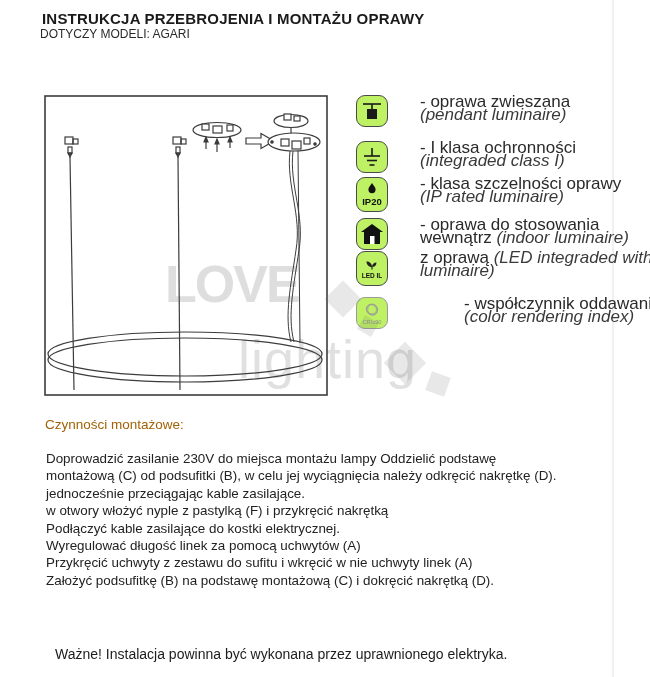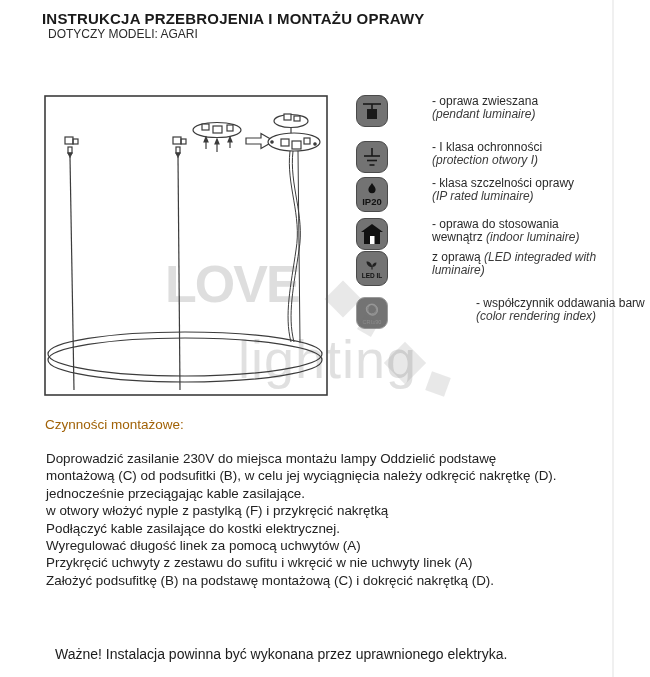--- a/index.html
+++ b/index.html
@@ -5,45 +5,45 @@
   html,body{margin:0;padding:0;}
   body{
     width:650px;height:677px;position:relative;overflow:hidden;
     background:#ffffff;
     font-family:"Liberation Sans","DejaVu Sans",sans-serif;
     color:#1f1f1f;
   }
   .abs{position:absolute;}
   
   .doc-title{left:42px;top:10px;font-size:15px;font-weight:700;letter-spacing:.2px;color:#1a1a1a;}
-  .doc-subtitle{left:48px;top:27px;font-size:12px;color:#2a2a2a;}
+  .doc-subtitle{left:40px;top:27px;font-size:12px;color:#2a2a2a;}
   
   .edge-line{left:612px;top:0;width:2px;height:677px;background:#f0f0f0;}
   
   .diagram{left:40px;top:90px;width:300px;height:310px;z-index:1;}
   .diagram svg{display:block;}
   
   .wm{z-index:3;pointer-events:none;font-family:"Liberation Sans","DejaVu Sans",sans-serif;}
   .wm-love{left:165px;top:258px;font-size:52px;font-weight:700;letter-spacing:-2px;color:rgba(70,70,70,.18);line-height:1;}
   .wm-lighting{left:238px;top:332px;font-size:54px;font-weight:400;letter-spacing:1px;color:rgba(70,70,70,.17);line-height:1;}
   .gem{background:rgba(110,110,110,.16);z-index:3;pointer-events:none;}
   .gem1{left:330px;top:286px;width:26px;height:26px;transform:rotate(45deg);}
   .gem2{left:360px;top:318px;width:16px;height:16px;transform:rotate(30deg);}
   .gem3{left:390px;top:348px;width:30px;height:30px;transform:rotate(45deg);}
   .gem4{left:428px;top:374px;width:20px;height:20px;transform:rotate(20deg);}
   
   .legend-row{left:356px;display:flex;align-items:flex-start;z-index:2;}
   .icon-box{
     width:30px;height:30px;flex:0 0 30px;
     border:1.7px solid #4a4a4a;border-radius:9px;
-    display:flex;align-items:center;justify-content:center;background:#737373;
+    display:flex;align-items:center;justify-content:center;background:#bef264;
   }
   .icon-box.tall{height:33px;}
   .icon-box.muted{border-color:#9a9a9a;}
-  .legend-text{margin-left:44px;font-size:12px;line-height:13px;color:#2a2a2a;white-space:nowrap;}
+  .legend-text{margin-left:32px;font-size:17px;line-height:13px;color:#2a2a2a;white-space:nowrap;}
   .legend-text i{font-style:italic;color:#3a3a3a;}
   .r1{top:95px;} .r2{top:141px;} .r3{top:177px;} .r4{top:218px;} .r5{top:251px;} .r6{top:297px;gap:44px;}
   
   .section-heading{left:45px;top:417px;font-size:13.5px;color:#a16207;}
   .steps{left:46px;top:450px;width:590px;font-size:13.4px;line-height:17.4px;color:#222;}
   
   .footer-note{left:55px;top:646px;font-size:14px;color:#1c1c1c;}
 </style>
 </head>
 <body>
@@ -145,21 +145,21 @@
       <g stroke="#1a1a1a" stroke-width="1.6" fill="none">
         <line x1="13" y1="4" x2="13" y2="12"></line>
         <line x1="5" y1="12" x2="21" y2="12"></line>
         <line x1="8" y1="16.5" x2="18" y2="16.5"></line>
         <line x1="10.5" y1="21" x2="15.5" y2="21"></line>
       </g>
     </svg>
   </div>
   <div class="legend-text">
     <div>- I klasa ochronności</div>
-    <div><span></span><i>(protection otwory I)</i></div>
+    <div><span></span><i>(integraded class I)</i></div>
   </div>
 </div>
 
 <div class="abs legend-row r3">
   <div class="icon-box tall">
     <svg width="28" height="29" viewBox="0 0 28 29">
       <path d="M14,3 C12.2,6 10.4,7.4 10.4,9.6 A3.6,3.6 0 0 0 17.6,9.6 C17.6,7.4 15.8,6 14,3 Z" fill="#111"></path>
       <text x="14" y="25" text-anchor="middle" font-size="9.5" font-weight="bold" fill="#111" font-family="Liberation Sans, DejaVu Sans, sans-serif">IP20</text>
     </svg>
   </div>

